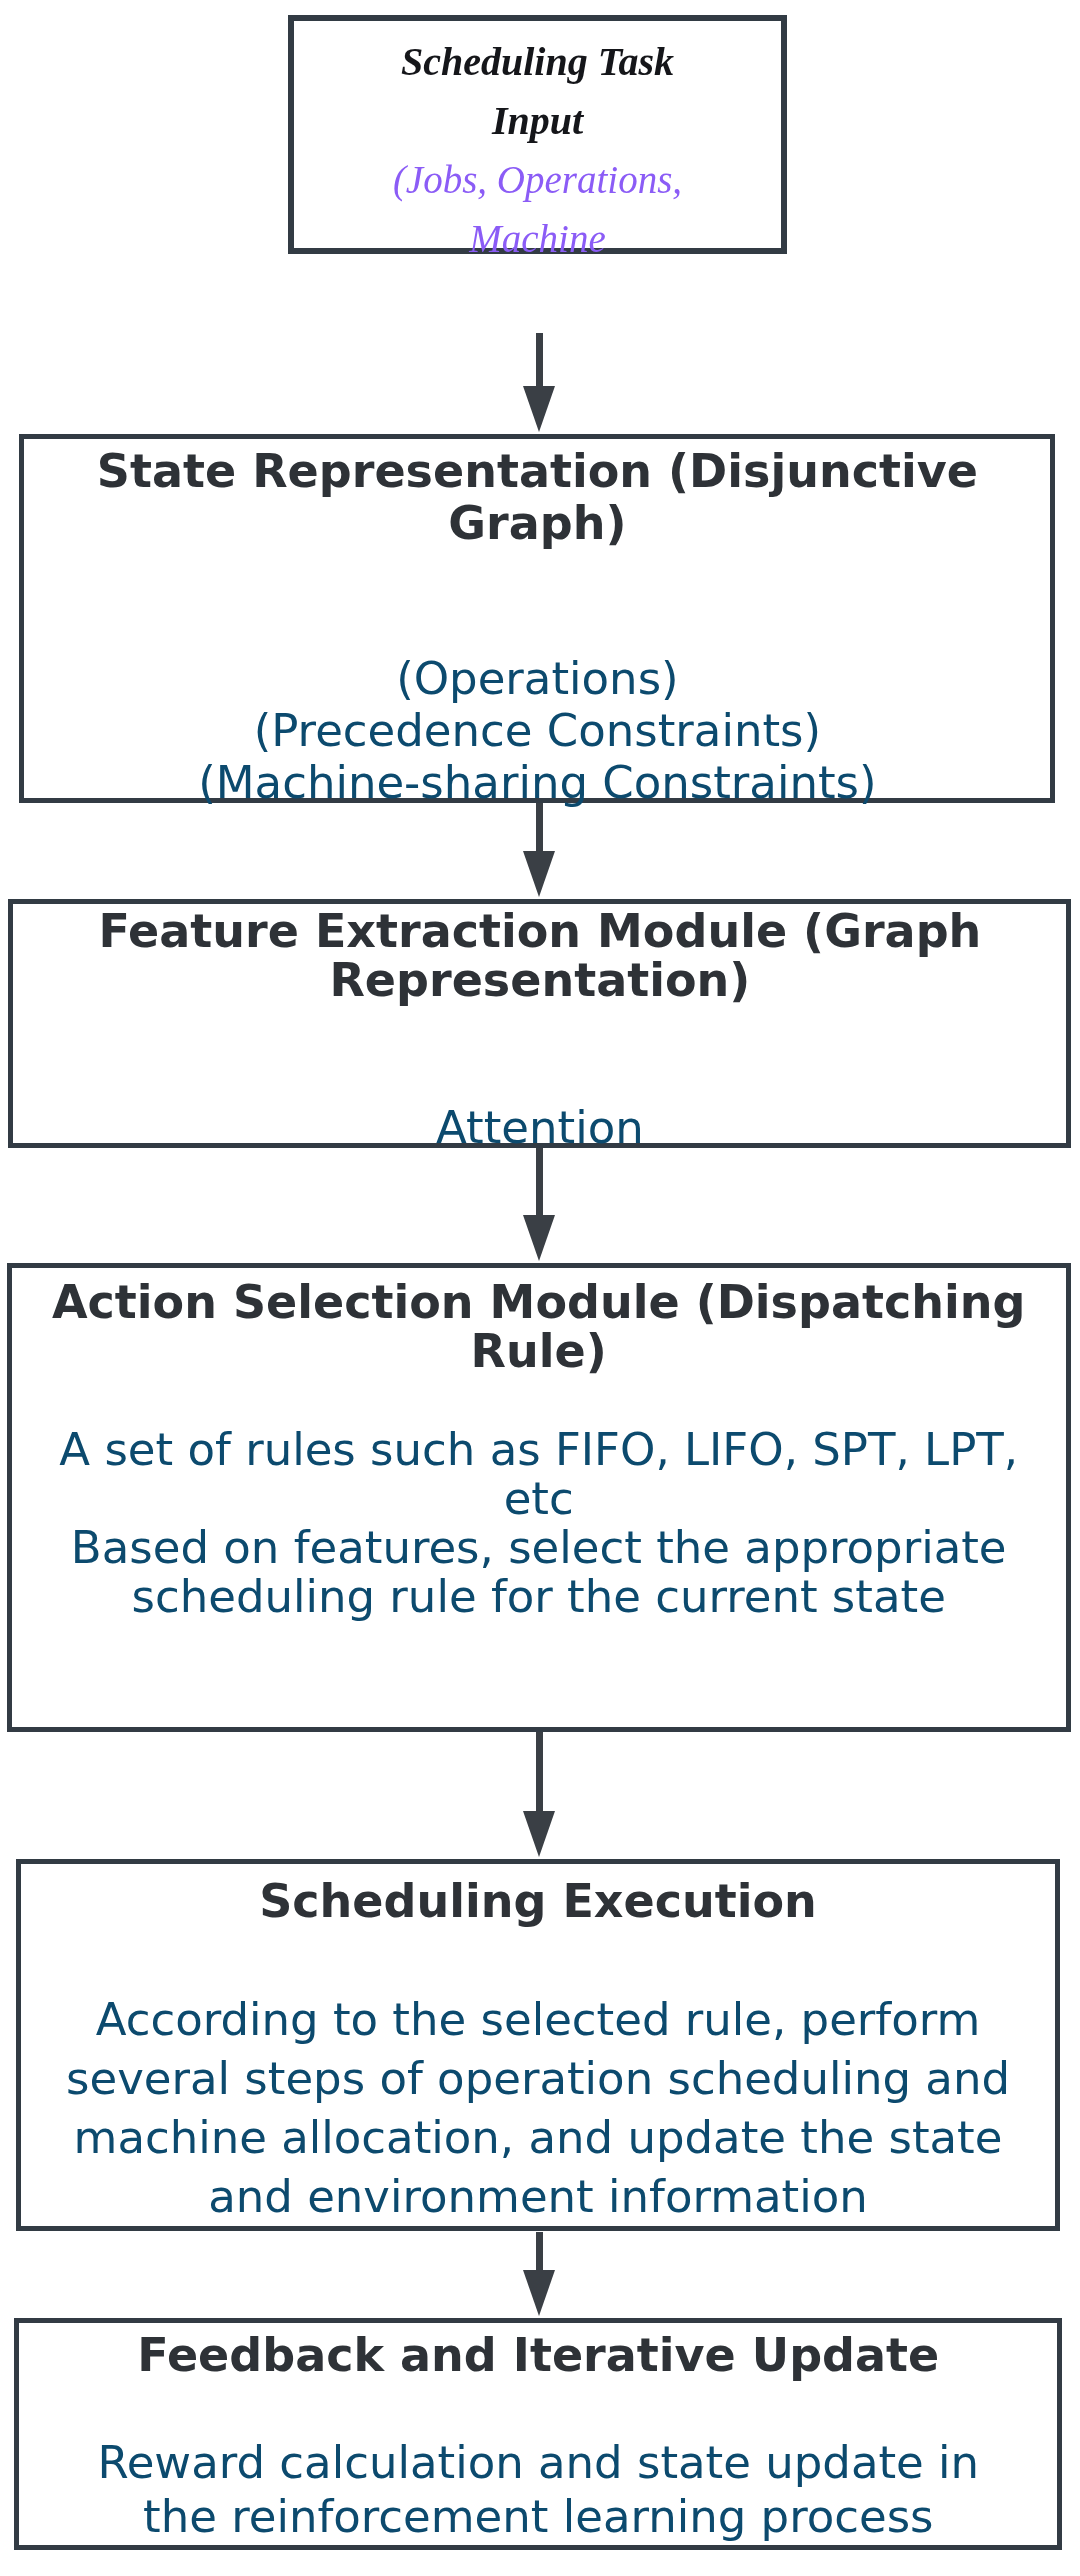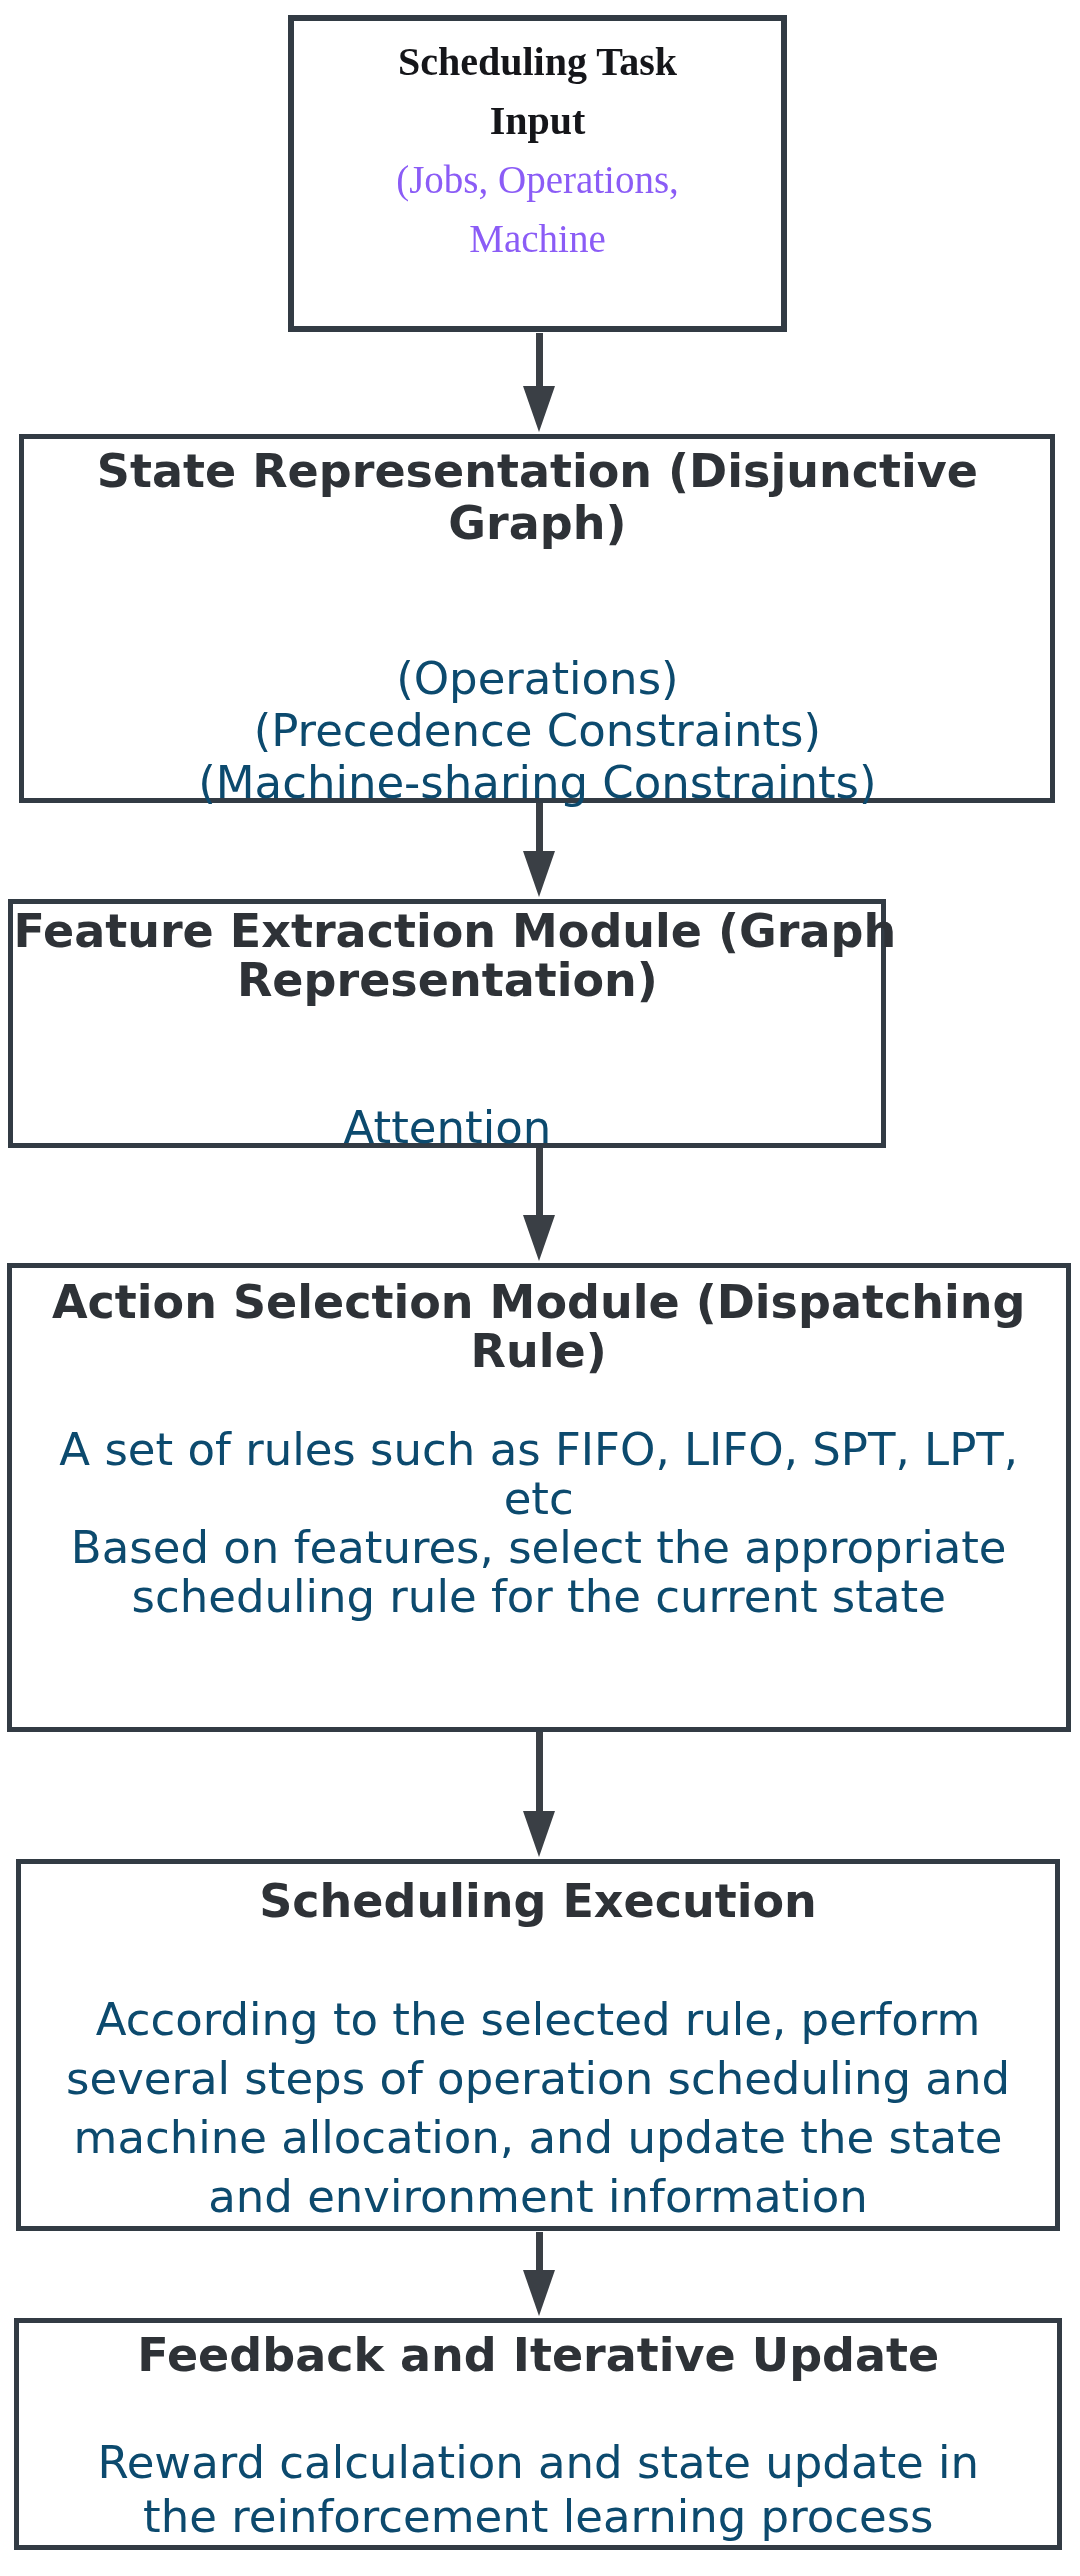--- a/index.html
+++ b/index.html
@@ -64,21 +64,21 @@
     border-left: 16px solid transparent;
     border-right: 16px solid transparent;
     border-top: 46px solid #3a3f45;
   }
 </style>
 </head>
 <body>
 
 <div class="canvas">
 
-  <div class="box b1" style="left:288px; top:15px; width:499px; height:317px;">
+  <div class="box b1" style="left:288px; top:15px; width:499px; height:239px;font-style:italic;">
     <div class="inner">
       <div class="ln t">Scheduling Task</div>
       <div class="ln t">Input</div>
       <div class="ln">(Jobs, Operations,</div>
       <div class="ln">Machine</div>
     </div>
   </div>
 
   <div class="arrow">
     <div class="stem" style="left:536px; top:333px; height:53px;"></div>
@@ -93,21 +93,21 @@
       <div class="ln">(Precedence Constraints)</div>
       <div class="ln">(Machine-sharing Constraints)</div>
     </div>
   </div>
 
   <div class="arrow">
     <div class="stem" style="left:536px; top:803px; height:48px;"></div>
     <div class="head" style="left:523px; top:851px;"></div>
   </div>
 
-  <div class="box b3" style="left:8.4px; top:899px; width:878px; height:249px;">
+  <div class="box b3" style="left:8.4px; top:899px; width:1063px; height:249px;">
     <div class="inner">
       <div class="ln t">Feature Extraction Module (Graph</div>
       <div class="ln t">Representation)</div>
       <div class="ln gap">Attention</div>
     </div>
   </div>
 
   <div class="arrow">
     <div class="stem" style="left:536px; top:1148px; height:67px;"></div>
     <div class="head" style="left:523px; top:1215px;"></div>

